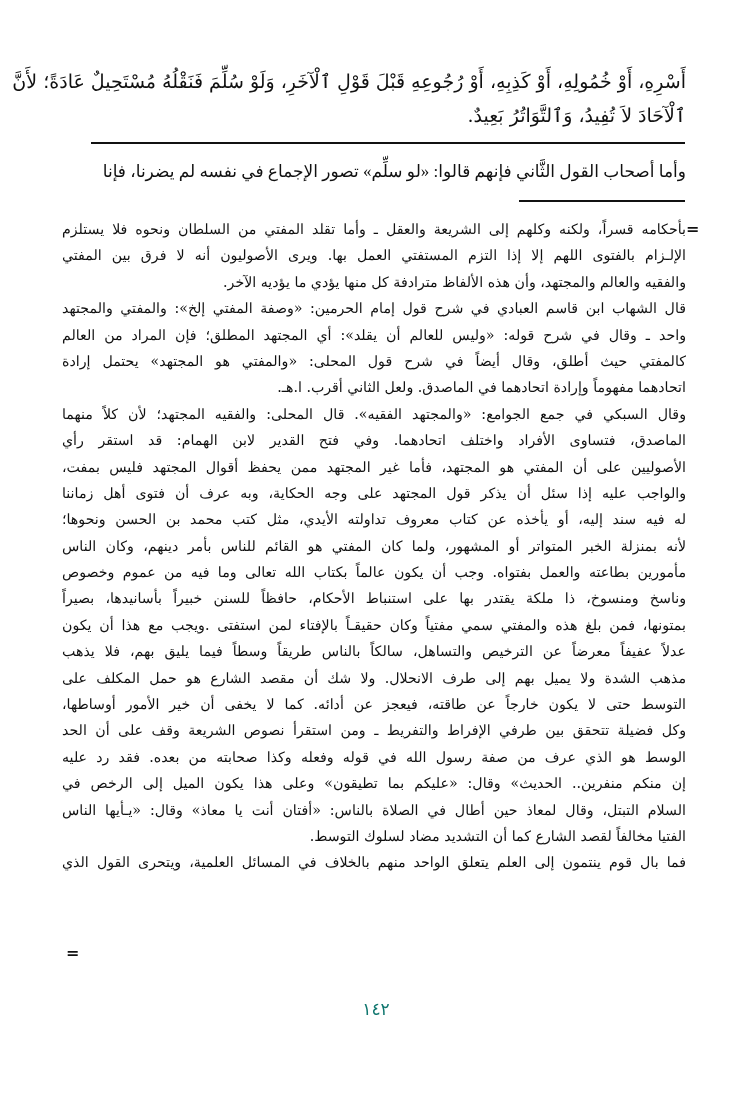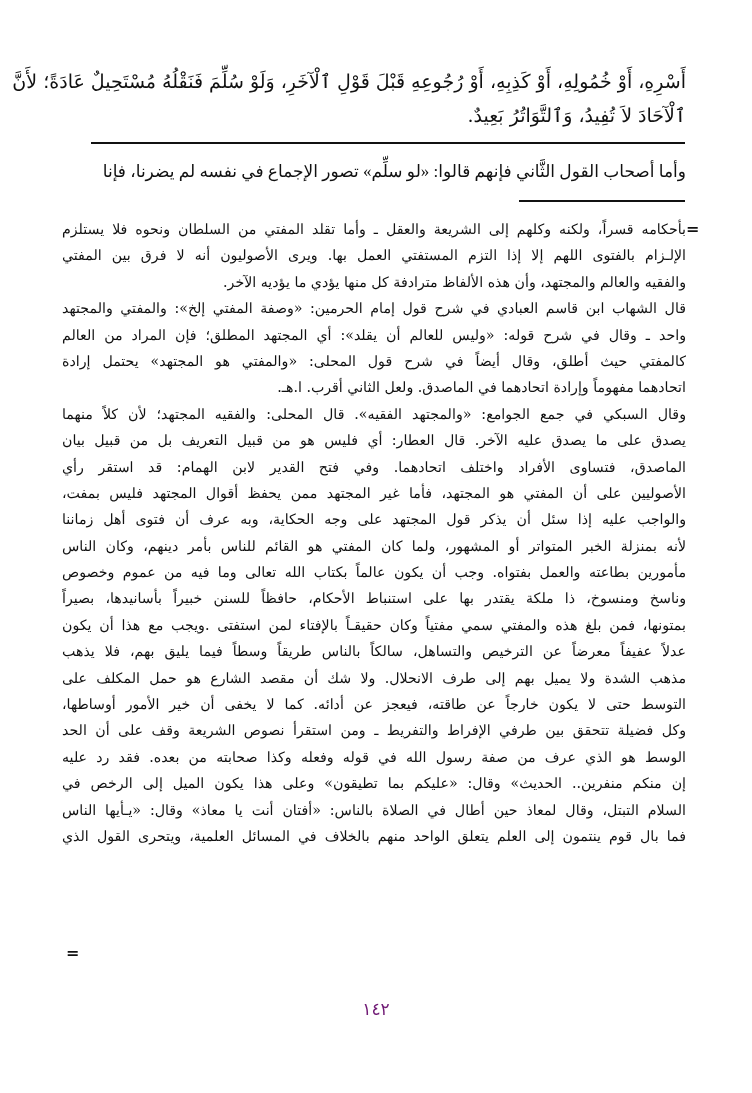--- a/index.html
+++ b/index.html
@@ -98,21 +98,21 @@
     .cont-end { left: 66px; top: 943px; }
 
     .page-number {
       position: absolute;
       left: 0; right: 0;
       top: 999px;
       text-align: center;
       direction: rtl;
       font-family: "DejaVu Sans", sans-serif;
       font-size: 17px;
-      color: #701a75;
+      color: #0f766e;
     }
   </style>
 </head>
 <body>
 
 <div class="page">
 
   <div class="main-top">
     <span class="line">أَسْرِهِ، أَوْ خُمُولِهِ، أَوْ كَذِبِهِ، أَوْ رُجُوعِهِ قَبْلَ قَوْلِ ٱلْآخَرِ، وَلَوْ سُلِّمَ فَنَقْلُهُ مُسْتَحِيلٌ عَادَةً؛ لأَنَّ</span>
     <span class="line" style="text-align:right;">ٱلْآحَادَ لاَ تُفِيدُ، وَٱلتَّوَاتُرُ بَعِيدٌ.</span>
@@ -128,35 +128,36 @@
 
   <div class="foot">
     <span class="fline">بأحكامه قسراً، ولكنه وكلهم إلى الشريعة والعقل ـ وأما تقلد المفتي من السلطان ونحوه فلا يستلزم</span>
     <span class="fline">الإلـزام بالفتوى اللهم إلا إذا التزم المستفتي العمل بها. ويرى الأصوليون أنه لا فرق بين المفتي</span>
     <span class="fline last">والفقيه والعالم والمجتهد، وأن هذه الألفاظ مترادفة كل منها يؤدي ما يؤديه الآخر.</span>
     <span class="fline">قال الشهاب ابن قاسم العبادي في شرح قول إمام الحرمين: «وصفة المفتي إلخ»: والمفتي والمجتهد</span>
     <span class="fline">واحد ـ وقال في شرح قوله: «وليس للعالم أن يقلد»: أي المجتهد المطلق؛ فإن المراد من العالم</span>
     <span class="fline">كالمفتي حيث أطلق، وقال أيضاً في شرح قول المحلى: «والمفتي هو المجتهد» يحتمل إرادة</span>
     <span class="fline last">اتحادهما مفهوماً وإرادة اتحادهما في الماصدق. ولعل الثاني أقرب. ا.هـ.</span>
     <span class="fline">وقال السبكي في جمع الجوامع: «والمجتهد الفقيه». قال المحلى: والفقيه المجتهد؛ لأن كلاً منهما</span>
-    <span class="fline">يصدق على ما يصدق عليه الآخر. قال العطار: أي فليس هو من قبيل التعريف بل من قبيل بيان</span>
     <span class="fline">الماصدق، فتساوى الأفراد واختلف اتحادهما. وفي فتح القدير لابن الهمام: قد استقر رأي</span>
     <span class="fline">الأصوليين على أن المفتي هو المجتهد، فأما غير المجتهد ممن يحفظ أقوال المجتهد فليس بمفت،</span>
     <span class="fline">والواجب عليه إذا سئل أن يذكر قول المجتهد على وجه الحكاية، وبه عرف أن فتوى أهل زماننا</span>
+    <span class="fline">له فيه سند إليه، أو يأخذه عن كتاب معروف تداولته الأيدي، مثل كتب محمد بن الحسن ونحوها؛</span>
     <span class="fline">لأنه بمنزلة الخبر المتواتر أو المشهور، ولما كان المفتي هو القائم للناس بأمر دينهم، وكان الناس</span>
     <span class="fline">مأمورين بطاعته والعمل بفتواه. وجب أن يكون عالماً بكتاب الله تعالى وما فيه من عموم وخصوص</span>
     <span class="fline">وناسخ ومنسوخ، ذا ملكة يقتدر بها على استنباط الأحكام، حافظاً للسنن خبيراً بأسانيدها، بصيراً</span>
     <span class="fline">بمتونها، فمن بلغ هذه والمفتي سمي مفتياً وكان حقيقـاً بالإفتاء لمن استفتى .ويجب مع هذا أن يكون</span>
     <span class="fline">عدلاً عفيفاً معرضاً عن الترخيص والتساهل، سالكاً بالناس طريقاً وسطاً فيما يليق بهم، فلا يذهب</span>
     <span class="fline">مذهب الشدة ولا يميل بهم إلى طرف الانحلال. ولا شك أن مقصد الشارع هو حمل المكلف على</span>
     <span class="fline">التوسط حتى لا يكون خارجاً عن طاقته، فيعجز عن أدائه. كما لا يخفى أن خير الأمور أوساطها،</span>
     <span class="fline">وكل فضيلة تتحقق بين طرفي الإفراط والتفريط ـ ومن استقرأ نصوص الشريعة وقف على أن الحد</span>
     <span class="fline">الوسط هو الذي عرف من صفة رسول الله في قوله وفعله وكذا صحابته من بعده. فقد رد عليه</span>
     <span class="fline">إن منكم منفرين.. الحديث» وقال: «عليكم بما تطيقون» وعلى هذا يكون الميل إلى الرخص في</span>
     <span class="fline">السلام التبتل، وقال لمعاذ حين أطال في الصلاة بالناس: «أفتان أنت يا معاذ» وقال: «يـأيها الناس</span>
+    <span class="fline last">الفتيا مخالفاً لقصد الشارع كما أن التشديد مضاد لسلوك التوسط.</span>
     <span class="fline">فما بال قوم ينتمون إلى العلم يتعلق الواحد منهم بالخلاف في المسائل العلمية، ويتحرى القول الذي</span>
   </div>
 
   <span class="cont-mark cont-end">=</span>
 
   <div class="page-number">١٤٢</div>
 
 </div>
 
 </body></html>

